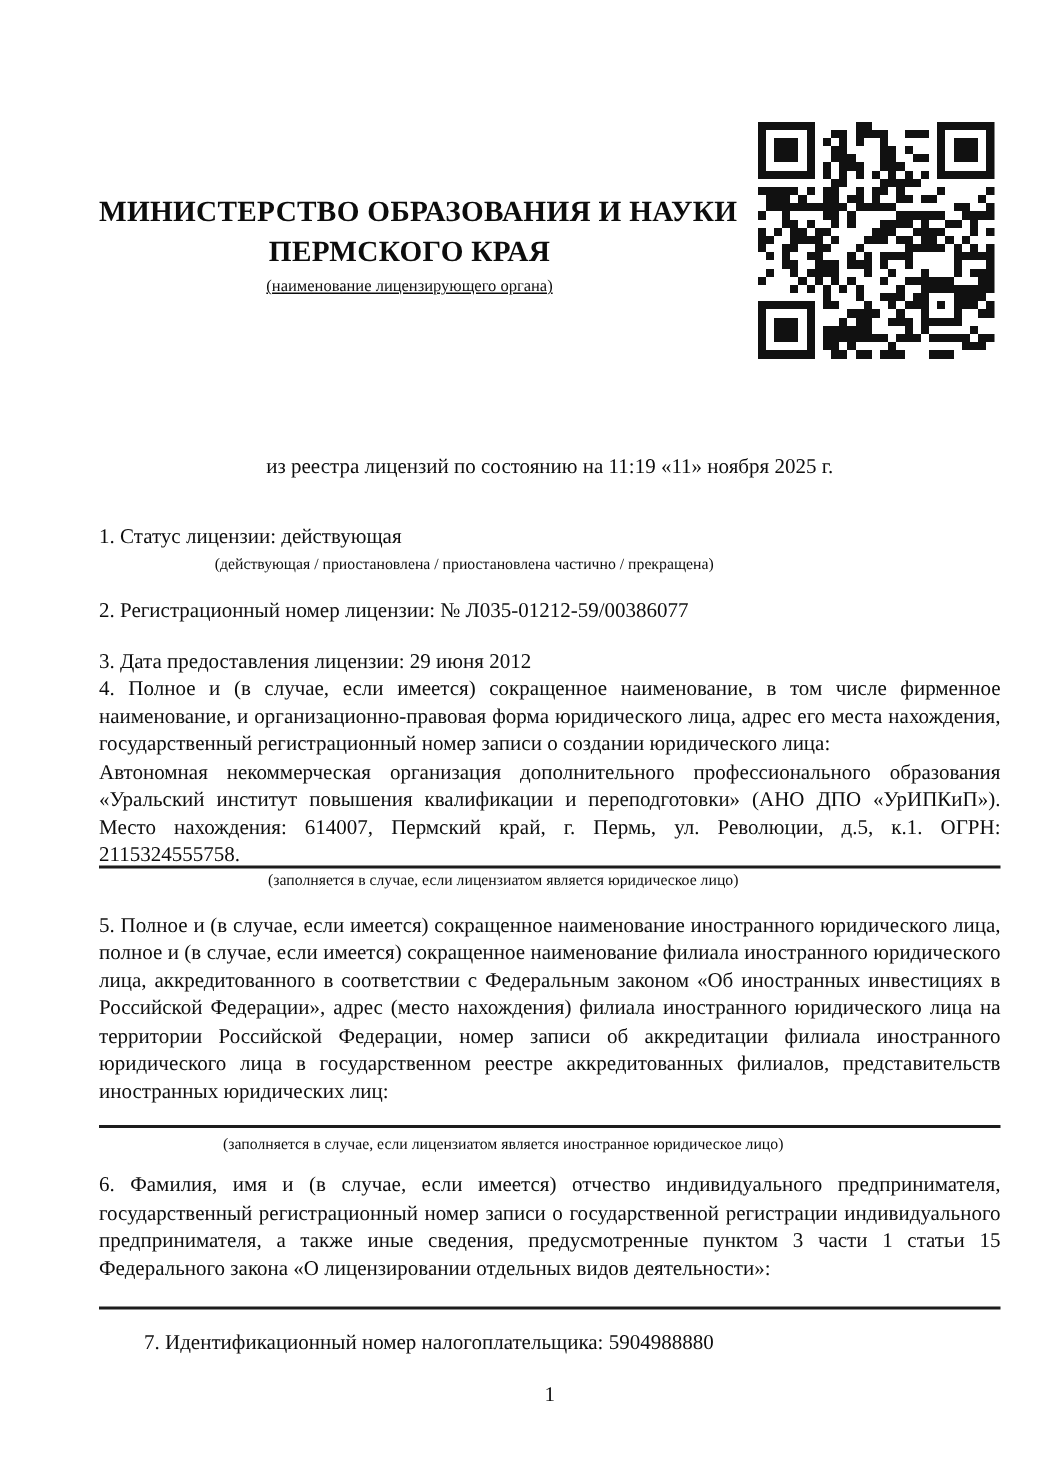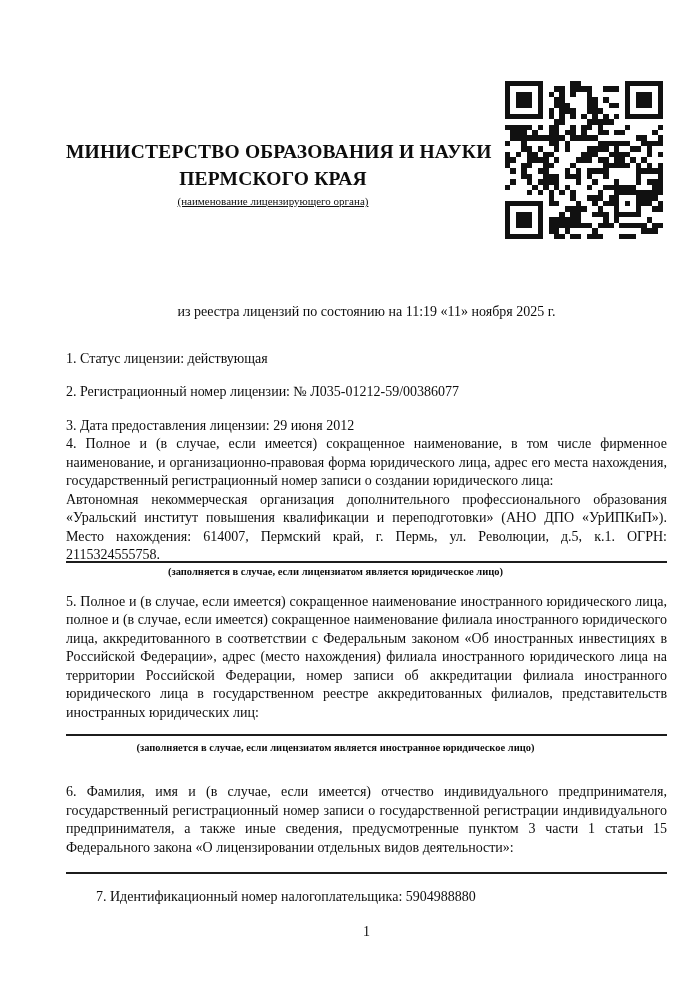--- a/index.html
+++ b/index.html
@@ -12,21 +12,20 @@
     font-family: "Liberation Serif", "DejaVu Serif", serif;
     overflow: hidden;
   }
   
   .header-block {
     position: absolute;
     left: 66px;
     top: 128px;
     width: 414px;
     text-align: center;
-    margin-top: 10px;
   }
   .ministry-line {
     font-size: 19.5px;
     font-weight: bold;
     line-height: 27px;
     white-space: nowrap;
     letter-spacing: 0.2px;
   }
   .ministry-caption {
     font-size: 11px;
@@ -52,29 +51,29 @@
     font-size: 14px;
     line-height: 18.5px;
   }
   .doc-title { text-align: center; }
   .para { text-align: justify; }
   .item-1 { margin-top: 28px; }
   .item-2 { margin-top: 15px; }
   .item-3 { margin-top: 15px; }
   .item-4 { margin-top: 0; }
   .item-5 { margin-top: 14px; }
-  .item-6 { margin-top: 28px; }
+  .item-6 { margin-top: 11px; }
   .item-7 { margin-top: 14px; margin-left: 30px; }
   .field-caption {
     font-size: 10.5px;
     line-height: 14px;
     text-align: center;
   }
   .cap-shift-a { padding-right: 114px; margin-top: 2px; }
-  .cap-shift-b { padding-right: 62px; font-weight: bold; }
+  .cap-shift-b { padding-right: 62px; }
   .rule {
     border: none;
     border-top: 2px solid #1c1c1c;
     margin: 0;
     height: 0;
   }
   .rule-tight { margin-top: -4px; margin-bottom: 2px; }   
   .rule-blank-5 { margin-top: 12px; margin-bottom: 5px; } 
   .rule-blank-6 { margin-top: 15px; margin-bottom: 4px; } 
   .page-number {
@@ -521,20 +520,21 @@
   </div>
 
   <div class="content">
 
     <div class="doc-title">
       <div>из реестра лицензий по состоянию на 11:19 «11» ноября 2025 г.</div>
     </div>
 
     <div class="item-1">
       <div>1. Статус лицензии: действующая</div>
+      <div class="field-caption cap-shift-a">(действующая / приостановлена / приостановлена частично / прекращена)</div>
     </div>
 
     <div class="item-2">
       <div>2. Регистрационный номер лицензии: № Л035-01212-59/00386077</div>
     </div>
 
     <div class="item-3">
       <div>3. Дата предоставления лицензии: 29 июня 2012</div>
     </div>
 

